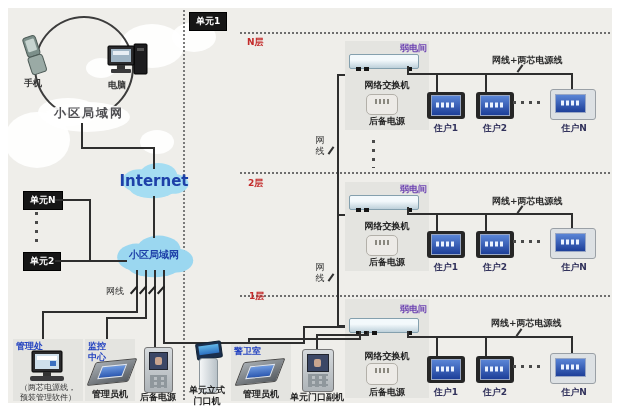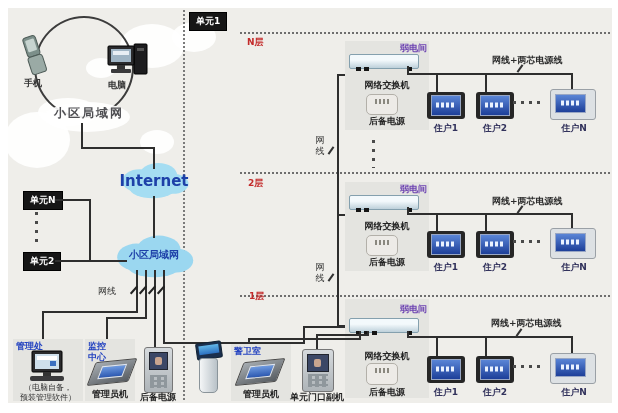--- a/index.html
+++ b/index.html
@@ -139,21 +139,21 @@
   <div class="ln" style="left:55px;top:260px;width:72px;height:2px"></div>
 
   <div class="ln" style="left:136px;top:270px;width:2px;height:43px"></div>
   <div class="ln" style="left:145px;top:270px;width:2px;height:49px"></div>
   <div class="ln" style="left:154px;top:270px;width:2px;height:83px"></div>
   <div class="ln" style="left:163px;top:270px;width:2px;height:74px"></div>
   <div class="sl" style="left:133px;top:285px"></div>
   <div class="sl" style="left:142px;top:285px"></div>
   <div class="sl" style="left:151px;top:285px"></div>
   <div class="sl" style="left:160px;top:285px"></div>
-  <div class="lbl" style="left:98px;top:286px;color:#333">网线</div>
+  <div class="lbl" style="left:106px;top:286px;color:#333">网线</div>
   <div class="ln" style="left:43px;top:311px;width:95px;height:2px"></div>
   <div class="ln" style="left:42px;top:311px;width:2px;height:40px"></div>
   <div class="ln" style="left:107px;top:317px;width:40px;height:2px"></div>
   <div class="ln" style="left:106px;top:317px;width:2px;height:40px"></div>
   <div class="ln" style="left:163px;top:342px;width:142px;height:2px"></div>
   <div class="ln" style="left:204px;top:342px;width:2px;height:6px"></div>
   <div class="ln" style="left:303px;top:327px;width:2px;height:17px"></div>
   <div class="ln" style="left:303px;top:326px;width:46px;height:2px"></div>
 
   <div class="ln" style="left:337px;top:74px;width:2px;height:252px"></div>
@@ -278,41 +278,43 @@
   <div class="panel" style="left:13px;top:339px;width:70px;height:62px"></div>
   <div class="lbl b blue" style="left:16px;top:341px">管理处</div>
   <svg style="position:absolute;left:26px;top:350px" width="42" height="34" viewBox="0 0 42 34">
     <rect x="6" y="1" width="30" height="21" rx="1" fill="#2a2a2c" stroke="#000"></rect>
     <rect x="9" y="4" width="24" height="15" fill="#cfe0ec"></rect>
     <rect x="11" y="6" width="20" height="4" fill="#fff"></rect>
     <rect x="24" y="11" width="6" height="5" fill="#3a6fbf"></rect>
     <rect x="17" y="22" width="8" height="4" fill="#333"></rect>
     <rect x="4" y="26" width="34" height="5" rx="2" fill="#3a3a3c"></rect>
   </svg>
-  <div class="lbl note pre c" style="left:12px;top:383px;width:72px">（电脑自备，
+  <div class="lbl note pre c" style="left:12px;top:383px;width:72px">（两芯电源线，
 预装管理软件）</div>
 
   <div class="panel" style="left:85px;top:339px;width:50px;height:62px"></div>
   <div class="lbl b blue pre" style="left:88px;top:341px">监控
 中心</div>
   <div class="console" style="left:92px;top:360px">
       <div class="cscr"></div>
     </div>
   <div class="lbl b c" style="left:85px;top:389px;width:50px">管理员机</div>
 
   <div class="doorp" style="left:144px;top:347px;width:27px;height:44px">
     <div class="dcam"></div>
     <div class="dkeys"></div>
   </div>
   <div class="lbl b c" style="left:132px;top:392px;width:52px">后备电源</div>
 
   <div class="khead" style="left:196px;top:342px">
       <div class="kscr"></div>
     </div>
   <div class="kbody" style="left:199px;top:358px"></div>
+  <div class="lbl b pre c" style="left:183px;top:385px;width:48px">单元立式
+门口机</div>
 
   <div class="panel" style="left:231px;top:344px;width:60px;height:57px"></div>
   <div class="lbl b blue" style="left:234px;top:346px">警卫室</div>
   <div class="console" style="left:240px;top:360px">
       <div class="cscr"></div>
     </div>
   <div class="lbl b c" style="left:231px;top:389px;width:60px">管理员机</div>
 
   <div class="doorp" style="left:302px;top:349px;width:30px;height:41px">
     <div class="dcam"></div>

